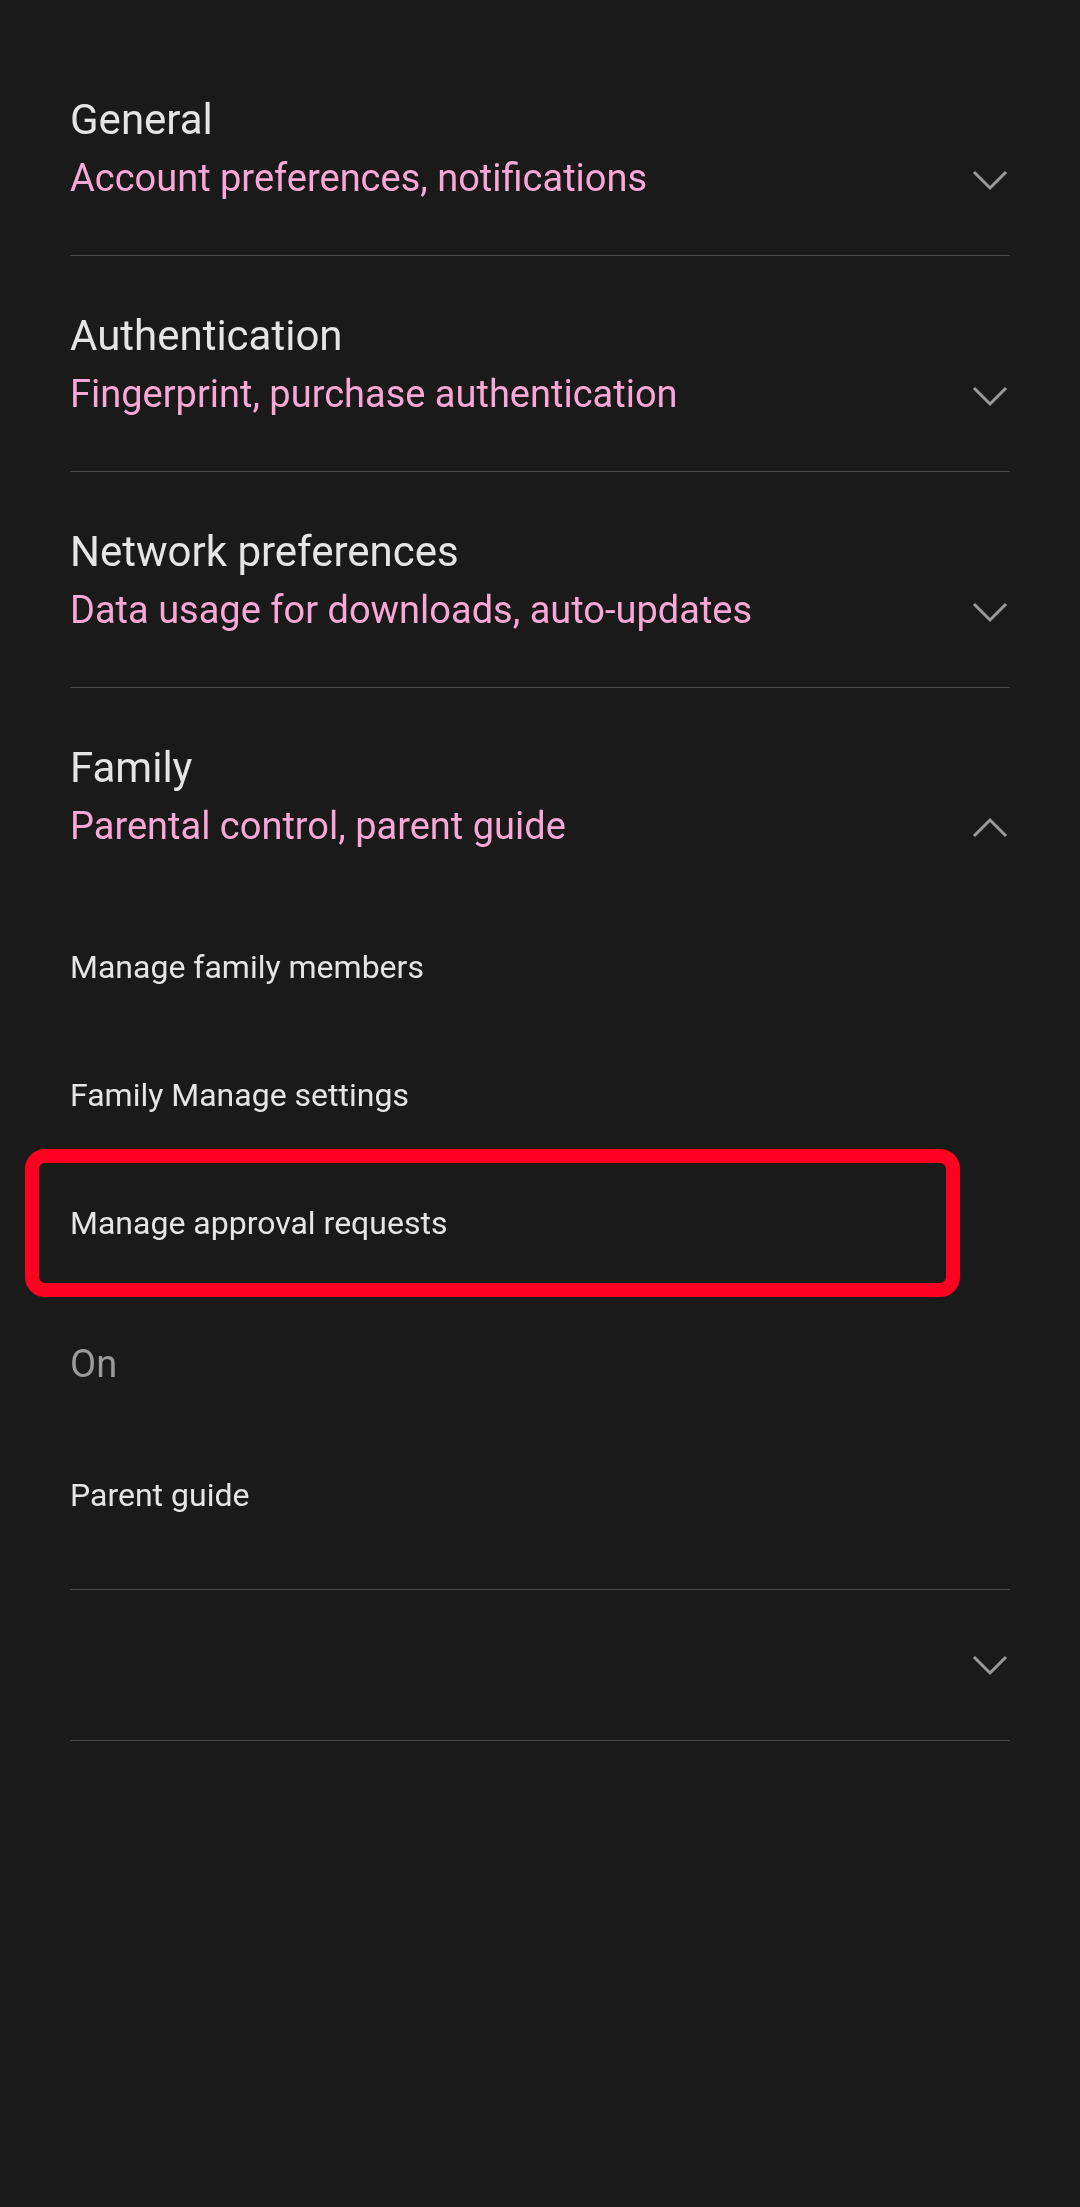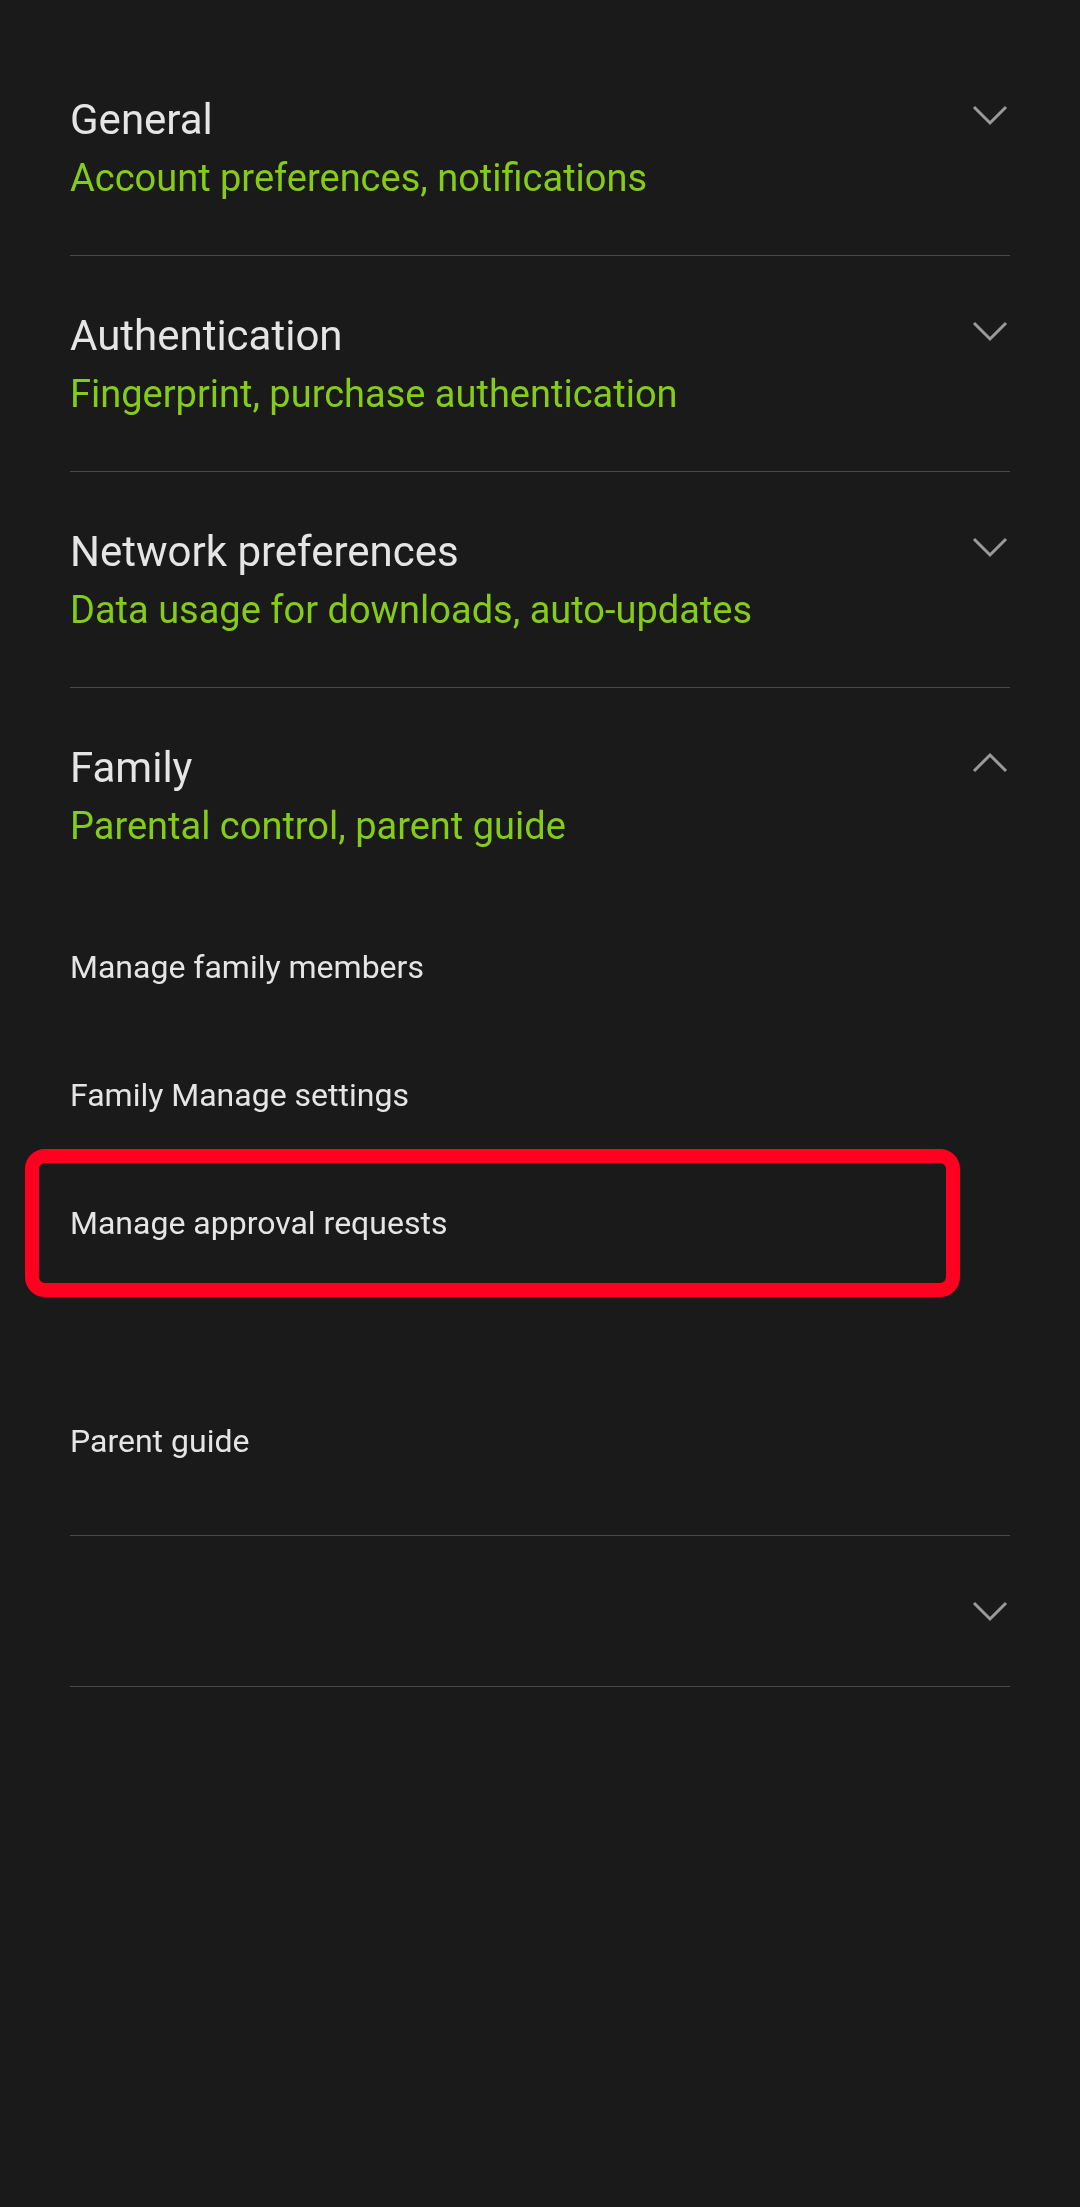--- a/index.html
+++ b/index.html
@@ -17,34 +17,34 @@
     .settings-container {
       padding: 40px 70px 0 70px;
     }
     .section {
       border-bottom: 1px solid #4a4a4a;
       padding: 55px 0;
     }
     .section-header {
       display: flex;
       justify-content: space-between;
-      align-items: flex-start;
+      align-items: flex-end;
       cursor: pointer;
     }
     .section-text {
       flex: 1;
     }
     .section-title {
       color: #e5e5e5;
       font-size: 42px;
       font-weight: 400;
       margin-bottom: 12px;
     }
     .section-subtitle {
-      color: #84cc16;
+      color: #f9a8d4;
       font-size: 38px;
       font-weight: 400;
     }
     .chevron {
       width: 40px;
       height: 40px;
       display: flex;
       align-items: center;
       justify-content: center;
     }
@@ -158,20 +158,21 @@
         <div class="sub-item-title">Manage family members</div>
       </div>
       <div class="sub-item">
         <div class="sub-item-title">Family Manage settings</div>
       </div>
       <div class="sub-item highlighted">
         <div class="sub-item-title">Manage approval requests</div>
         <div class="highlight-box"></div>
       </div>
       <div class="sub-item">
+        <div class="sub-item-value">On</div>
       </div>
       <div class="sub-item">
         <div class="sub-item-title">Parent guide</div>
       </div>
     </div>
   </div>
 
   <div class="section">
     <div class="section-header">
       <div class="section-text">

